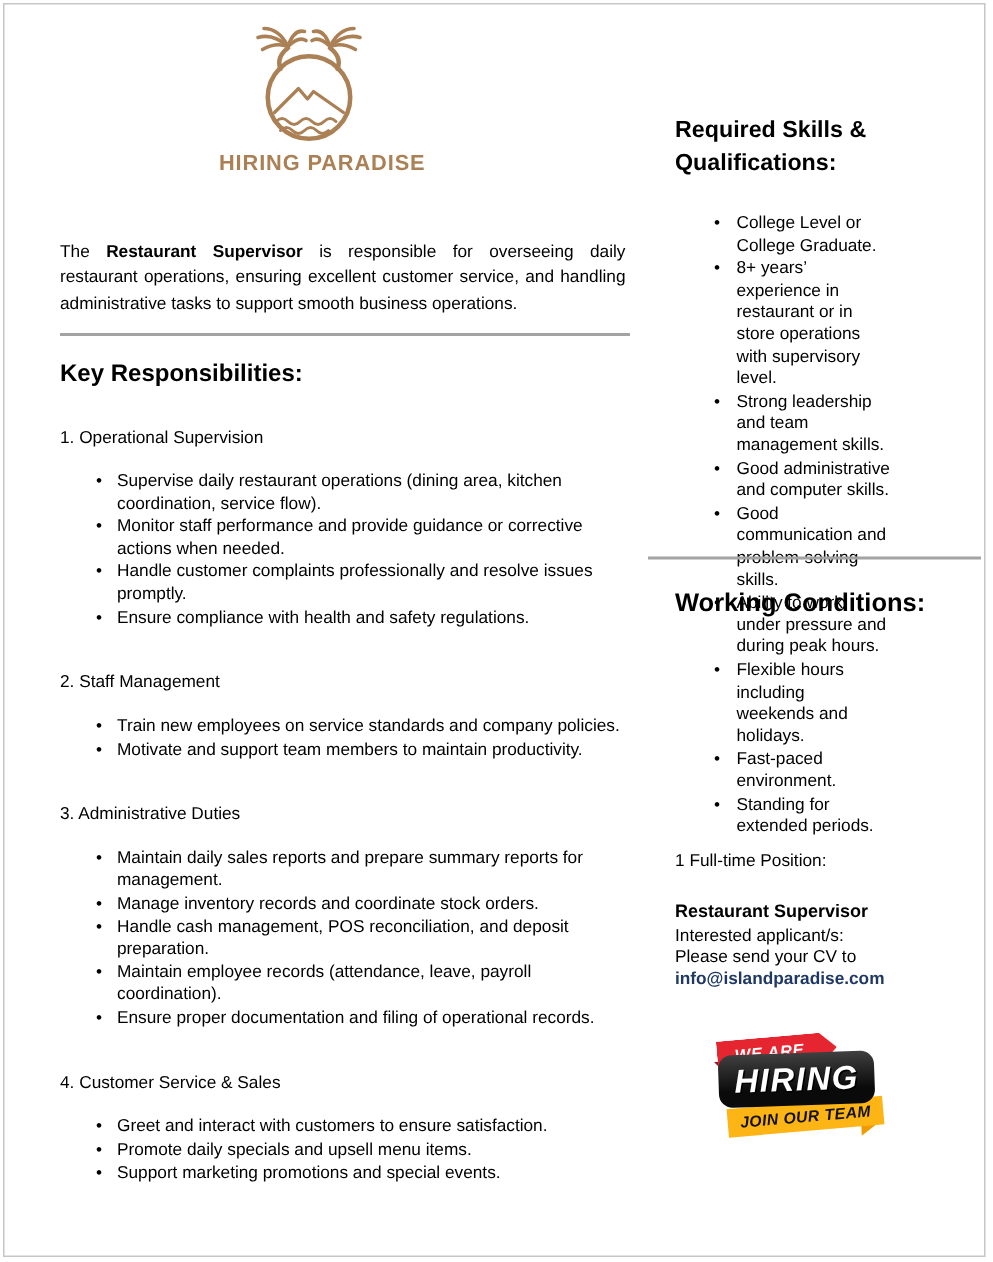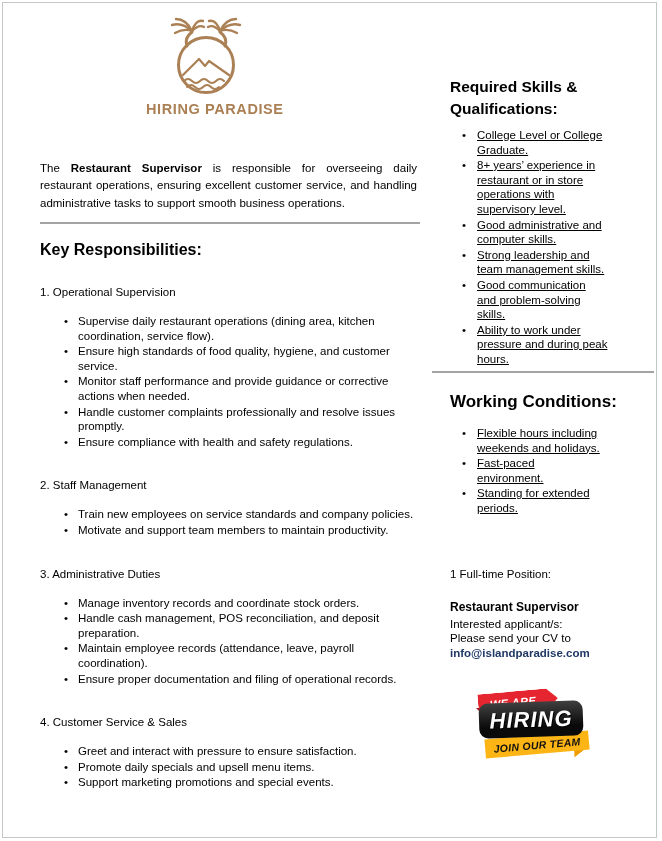--- a/index.html
+++ b/index.html
@@ -45,21 +45,21 @@
     content:"\2022"; position:absolute; left:-14px; top:0; font-size:11.5px;
   }
 
   
   .skills-heading {
     position:absolute; left:450px; top:76px; width:178px;
     font-size:15.5px; font-weight:700; line-height:21.5px;
   }
   .skills-list { position:absolute; left:450px; top:128px; width:158px; }
   .right-col ul.bullets, .rlist { margin:0; }
-  .rlist { list-style:none; margin:0; padding:0 0 0 27px;text-decoration:underline; }
+  .rlist { list-style:none; margin:14px; padding:0 0 0 27px; }
   .rlist li { position:relative; font-size:11.5px; line-height:14.6px; margin-bottom:1px; }
   .rlist li::before { content:"\2022"; position:absolute; left:-15px; top:0; font-size:11.5px; }
 
   .divider-right {
     position:absolute; left:432px; top:371px; width:222px; height:0;
     border-top:2px solid #a3a3a3;
   }
   .working-heading {
     position:absolute; left:450px; top:391px; width:200px;
     font-size:17px; font-weight:700; line-height:21px;
@@ -143,63 +143,63 @@
 
 <div class="divider-left"></div>
 
 <div class="left-main">
   <h1 class="h-big">Key Responsibilities:</h1>
 
   <div class="section">
     <div class="section-title">1. Operational Supervision</div>
     <ul class="bullets">
       <li>Supervise daily restaurant operations (dining area, kitchen coordination, service flow).</li>
-      <li>Ensure high standards of food quality, hygiene, and customer service.</li>
       <li>Monitor staff performance and provide guidance or corrective actions when needed.</li>
       <li>Handle customer complaints professionally and resolve issues promptly.</li>
       <li>Ensure compliance with health and safety regulations.</li>
     </ul>
   </div>
 
   <div class="section">
     <div class="section-title">2. Staff Management</div>
     <ul class="bullets">
       <li>Train new employees on service standards and company policies.</li>
       <li>Motivate and support team members to maintain productivity.</li>
     </ul>
   </div>
 
   <div class="section">
     <div class="section-title">3. Administrative Duties</div>
     <ul class="bullets">
+      <li>Maintain daily sales reports and prepare summary reports for management.</li>
       <li>Manage inventory records and coordinate stock orders.</li>
       <li>Handle cash management, POS reconciliation, and deposit preparation.</li>
       <li>Maintain employee records (attendance, leave, payroll coordination).</li>
       <li>Ensure proper documentation and filing of operational records.</li>
     </ul>
   </div>
 
   <div class="section">
     <div class="section-title">4. Customer Service &amp; Sales</div>
     <ul class="bullets">
-      <li>Greet and interact with pressure to ensure satisfaction.</li>
+      <li>Greet and interact with customers to ensure satisfaction.</li>
       <li>Promote daily specials and upsell menu items.</li>
       <li>Support marketing promotions and special events.</li>
     </ul>
   </div>
 </div>
 
 <div class="skills-heading">Required Skills &amp; Qualifications:</div>
 
 <div class="skills-list">
   <ul class="rlist">
     <li>College Level or College Graduate.</li>
     <li>8+ years’ experience in restaurant or in store operations with supervisory level.</li>
+    <li>Strong leadership and team management skills.</li>
     <li>Good administrative and computer skills.</li>
-    <li>Strong leadership and team management skills.</li>
     <li>Good communication and problem-solving skills.</li>
     <li>Ability to work under pressure and during peak hours.</li>
   </ul>
 </div>
 
 <div class="divider-right"></div>
 
 <div class="working-heading">Working Conditions:</div>
 
 <div class="working-list">

